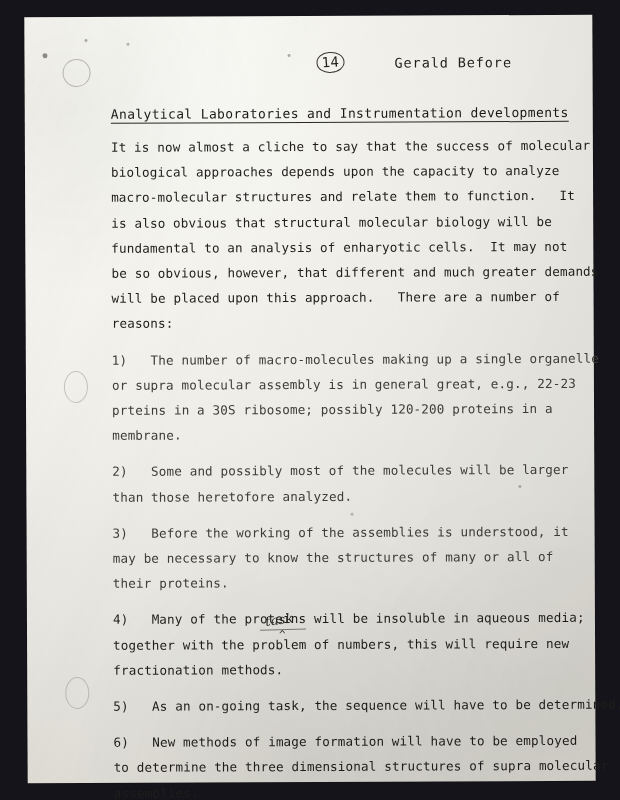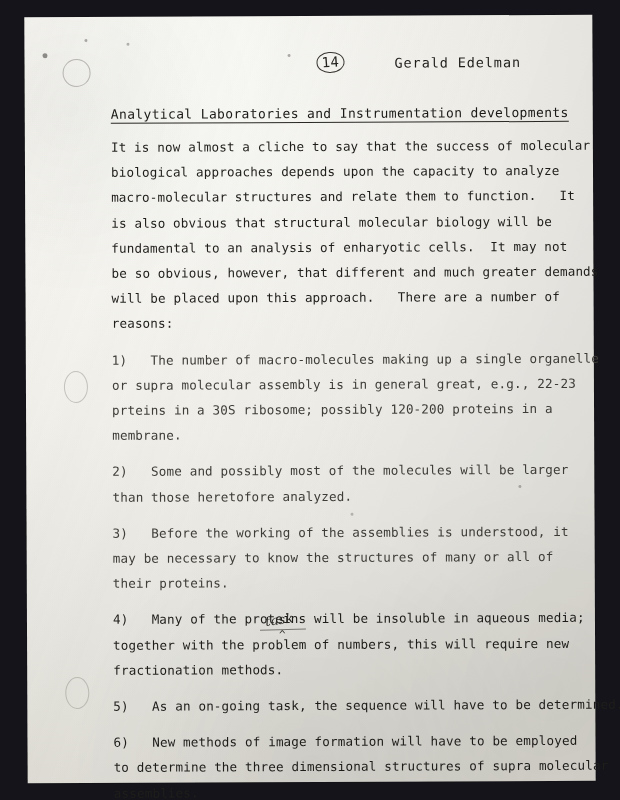--- a/index.html
+++ b/index.html
@@ -177,21 +177,21 @@
     <div class="ring" style="left:38px;top:42px;width:26px;height:26px;"></div>
     <div class="ring" style="left:38px;top:354px;width:22px;height:30px;border-color:rgba(130,128,120,0.4);"></div>
     <div class="ring" style="left:38px;top:660px;width:22px;height:30px;border-color:rgba(130,128,120,0.4);"></div>
 
     <div id="content">
 
       <div class="page-number">
         <span class="circle">14</span>
       </div>
 
-      <div class="author">Gerald Edelman</div>
+      <div class="author">Gerald Before</div>
 
       <div class="doc-title">Analytical Laboratories and Instrumentation developments</div>
 
       <div class="body-block">
 
         <div class="para">
           <div class="line">It is now almost a cliche to say that the success of molecular</div>
           <div class="line">biological approaches depends upon the capacity to analyze</div>
           <div class="line">macro-molecular structures and relate them to function.   It</div>
           <div class="line">is also obvious that structural molecular biology will be</div>

